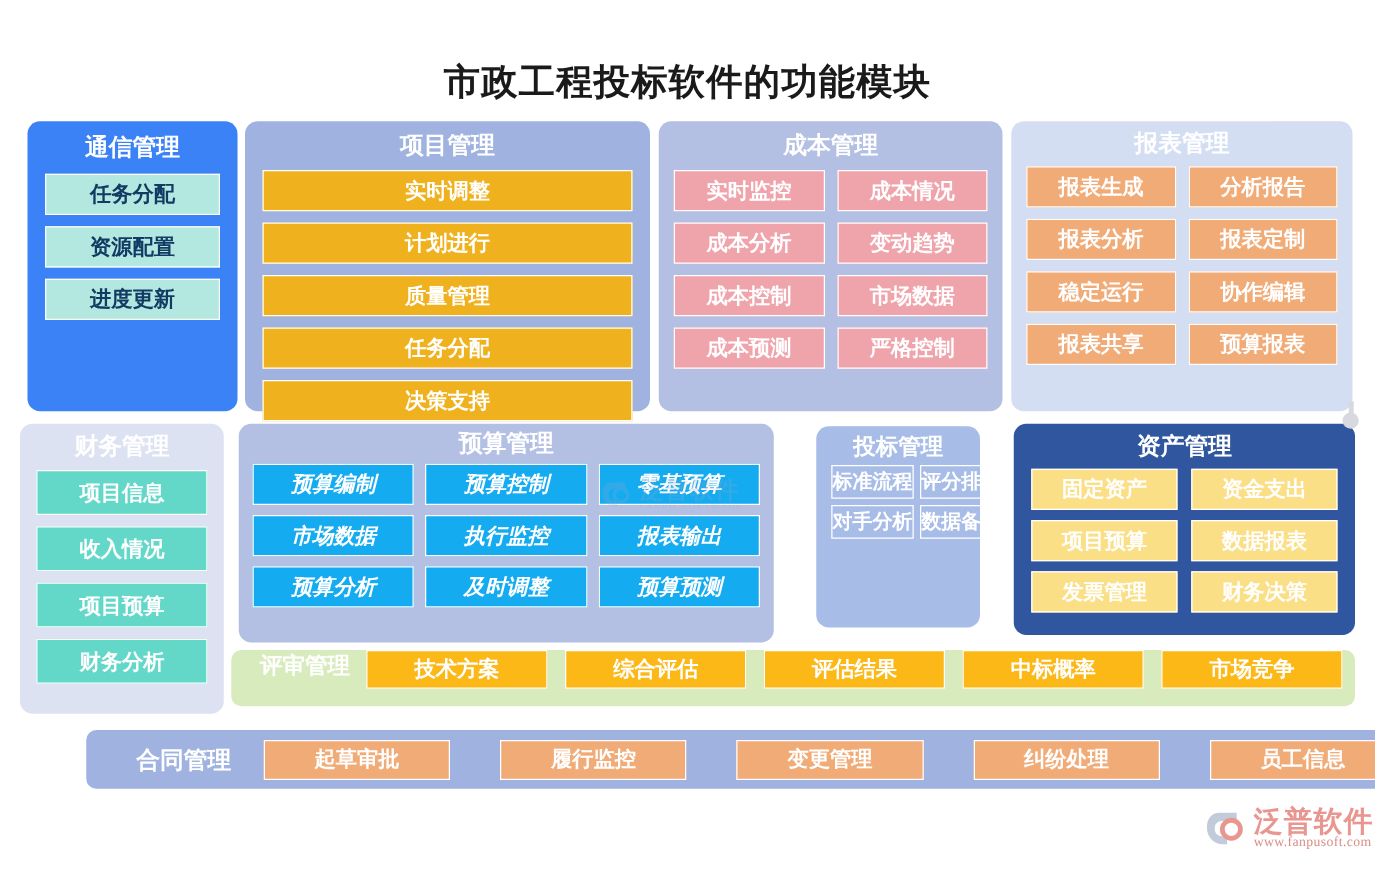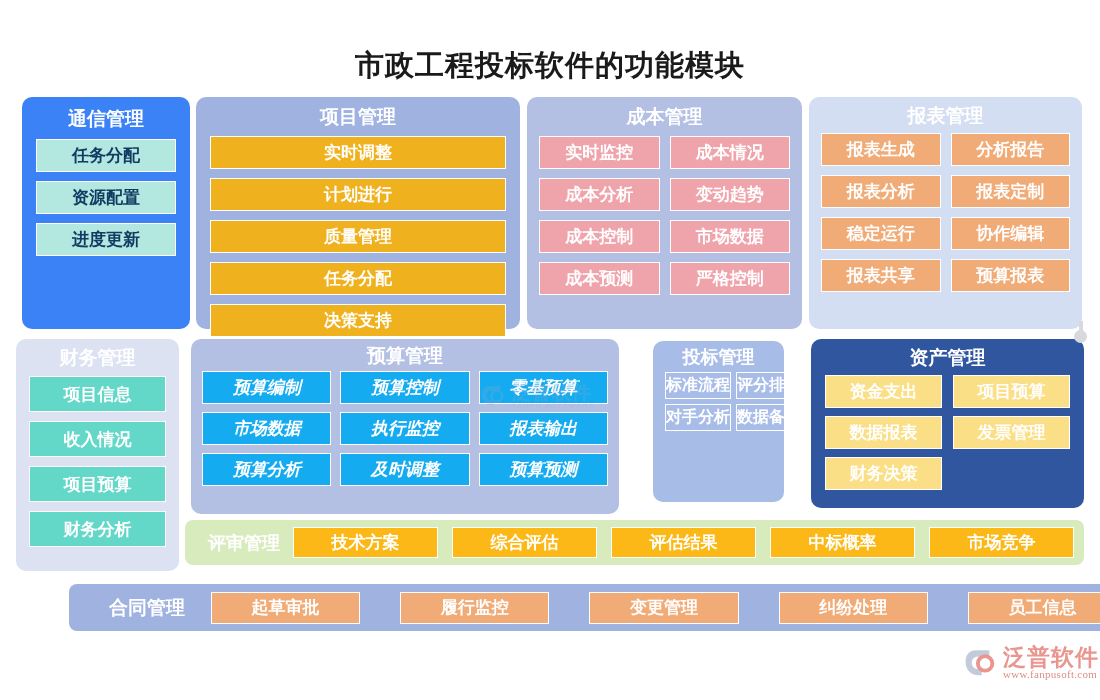--- a/index.html
+++ b/index.html
@@ -132,21 +132,21 @@
   }
   .asset-pin::after {
     content: ""; position: absolute; left: 4.5px; top: -9px;
     width: 4px; height: 11px; background: #d7d9de;
   }
 
   
   #bar-review {
     position: absolute; left: 185px; top: 520px; width: 899px; height: 45px;
     background: #d8ebbd; border-radius: 8px;
-    display: flex; align-items: center; gap: 0;
+    display: flex; align-items: flex-start; gap: 0;
     padding: 0 10px;
   }
   #bar-review .bar-title {
     font-size: 18px; font-weight: bold; color: #ffffff;
     width: 98px; text-align: center; flex: 0 0 auto;
   }
   #bar-review .bar-tiles { display: flex; flex: 1 1 auto; justify-content: space-between; gap: 14px; }
   #bar-review .tile {
     background: #fbb817; height: 31px; font-size: 17px; flex: 1 1 0;
   }
@@ -292,20 +292,21 @@
       <div class="tile">评分排名</div>
       <div class="tile">对手分析</div>
       <div class="tile">数据备份</div>
     </div>
   </div>
 
   <div class="panel" id="panel-asset">
     <span class="asset-pin"></span>
     <div class="panel-title">资产管理</div>
     <div class="tiles">
+      <div class="tile">固定资产</div>
       <div class="tile">资金支出</div>
       <div class="tile">项目预算</div>
       <div class="tile">数据报表</div>
       <div class="tile">发票管理</div>
       <div class="tile">财务决策</div>
     </div>
   </div>
 
   <div id="bar-review">
     <div class="bar-title">评审管理</div>

